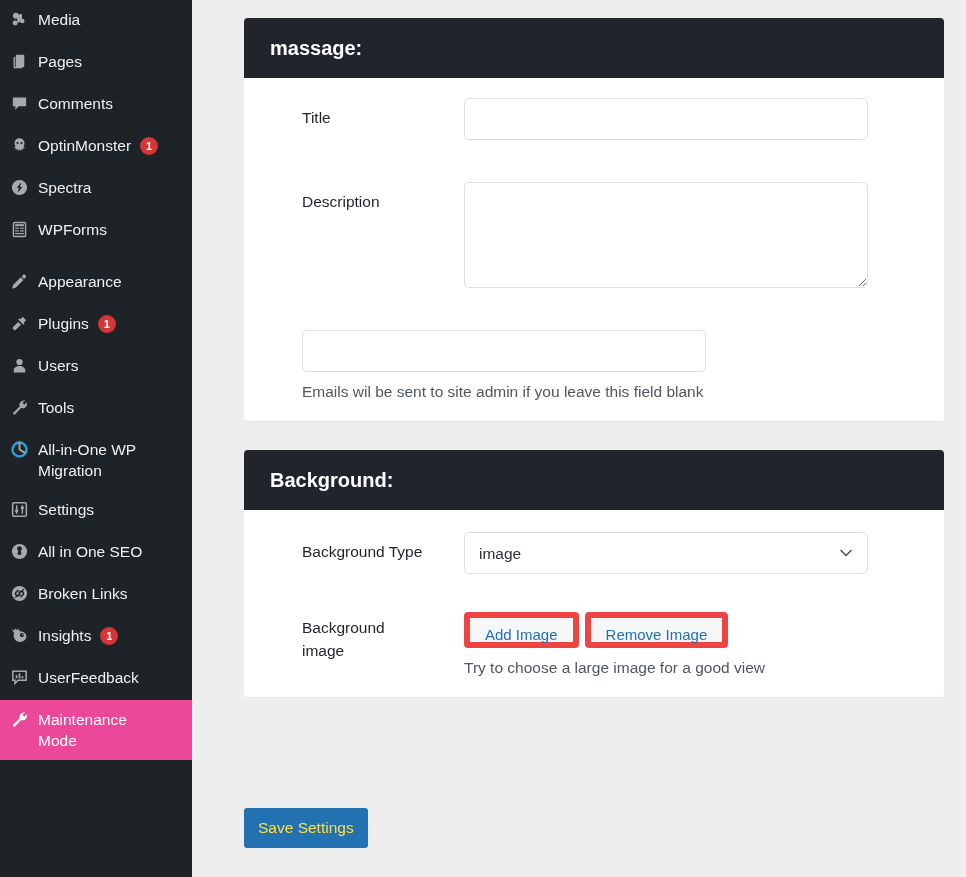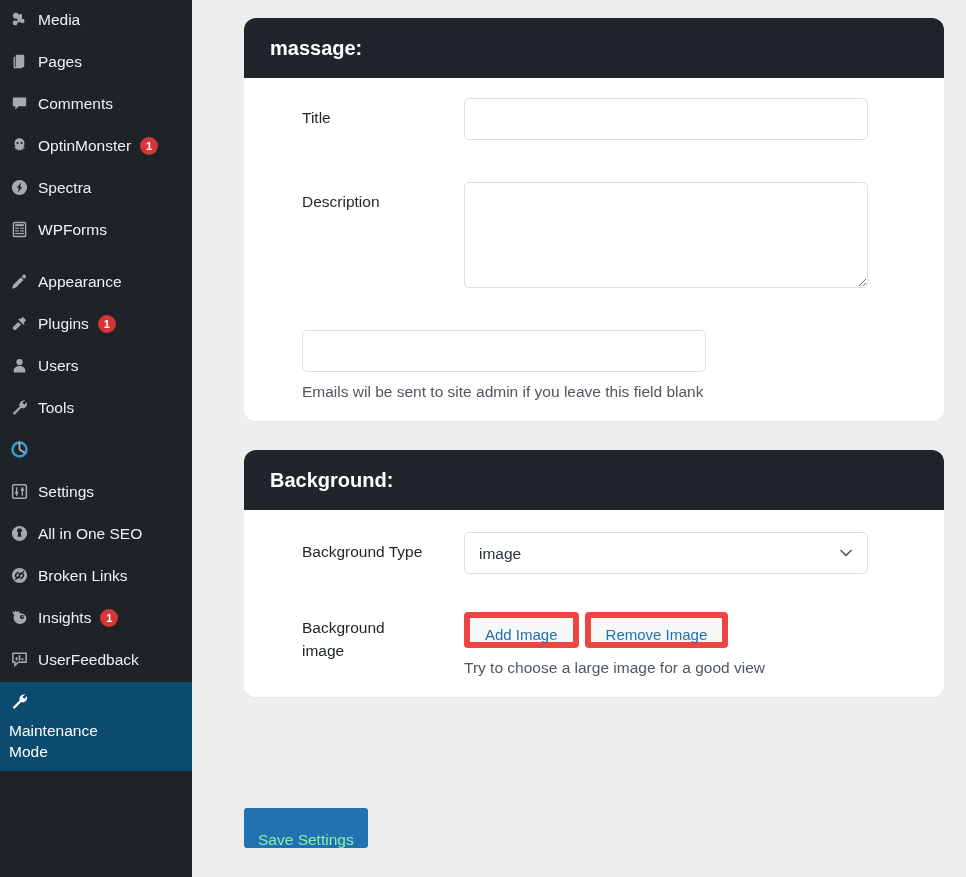--- a/index.html
+++ b/index.html
@@ -44,23 +44,22 @@
     flex: 1 1 auto;
     display: flex;
     align-items: flex-start;
     flex-wrap: wrap;
     gap: 0 9px;
     color: #f0f0f1;
   }
   .menu-item .lbl .txt { white-space: pre-line; }
   .menu-item.sep { margin-top: 10px; }
   .menu-item.active {
-    background: #0c4a6e;
+    background: #ec4899;
     color: #fff;
-    flex-direction: column;
   }
   .menu-item.active .ico { color: #fff; fill: #fff; }
   .menu-item.active .lbl { color: #fff; }
   .menu-item.active::after {
     content: "";
     position: absolute;
     right: -8px; top: 50%;
     margin-top: -8px;
     width: 0; height: 0;
     border-top: 8px solid transparent;
@@ -87,21 +86,21 @@
     height: 877px;
     background: #eeeeee;
     position: relative;
     overflow: hidden;
   }
   .panel {
     position: absolute;
     left: 52px;
     width: 700px;
     background: #fff;
-    border-radius: 12px;
+    border-radius: 4px;
     box-shadow: 0 1px 1px rgba(0,0,0,.04);
     overflow: hidden;
   }
   .panel-header {
     background: #21252b;
     color: #fff;
     font-size: 20px;
     font-weight: bold;
     padding: 18px 24px 18px 26px;
     line-height: 24px;
@@ -192,25 +191,25 @@
     color: #2271b1;
     font-family: "Liberation Sans", sans-serif;
     font-size: 15px;
     line-height: 34px;
     cursor: pointer;
   }
   .btn-primary {
     position: absolute;
     left: 52px;
     height: 40px;
-    padding: 12px 14px;
+    padding: 0 14px;
     border: none;
     border-radius: 3px;
     background: #2271b1;
-    color: #86efac;
+    color: #fde047;
     font-family: "Liberation Sans", sans-serif;
     font-size: 15.5px;
     line-height: 40px;
     cursor: pointer;
   }
 </style>
 </head>
 <body>
 
 <div class="app">
@@ -332,20 +331,24 @@
           <span class="lbl">
             <span class="txt">Tools</span>
           </span>
         </li>
         <li class="menu-item">
           <span class="ico">
             <svg width="19" height="19" viewBox="0 0 20 20">
               <circle cx="10" cy="10" r="7.4" fill="none" stroke="#2e9fd4" stroke-width="2.6"></circle>
               <path d="M10 2.6V10l5 3" fill="none" stroke="currentColor" stroke-width="2" stroke-linecap="round"></path>
             </svg>
+          </span>
+          <span class="lbl">
+            <span class="txt">All-in-One WP
+Migration</span>
           </span>
         </li>
         <li class="menu-item">
           <span class="ico">
             <svg width="19" height="19" viewBox="0 0 20 20">
               <rect x="2.8" y="2.8" width="14.4" height="14.4" rx="1.4" fill="none" stroke="currentColor" stroke-width="1.6"></rect>
               <path d="M7 5.4v9.2M13 5.4v9.2" stroke="currentColor" stroke-width="1.5"></path>
               <circle cx="7" cy="11.4" r="1.7"></circle>
               <circle cx="13" cy="8.2" r="1.7"></circle>
             </svg>

